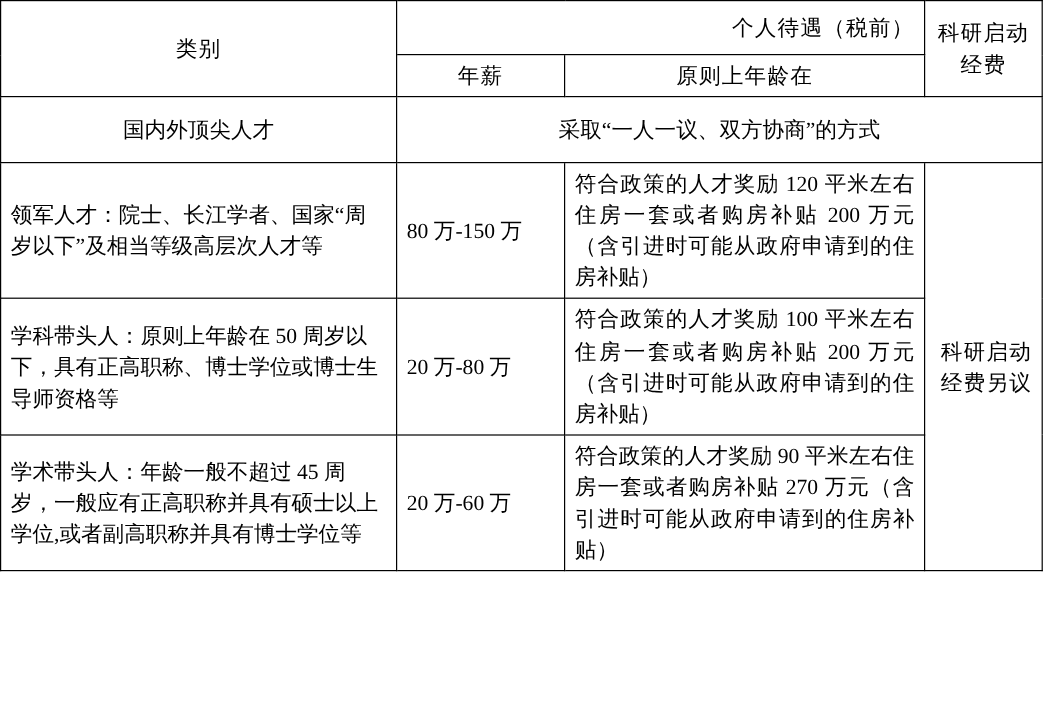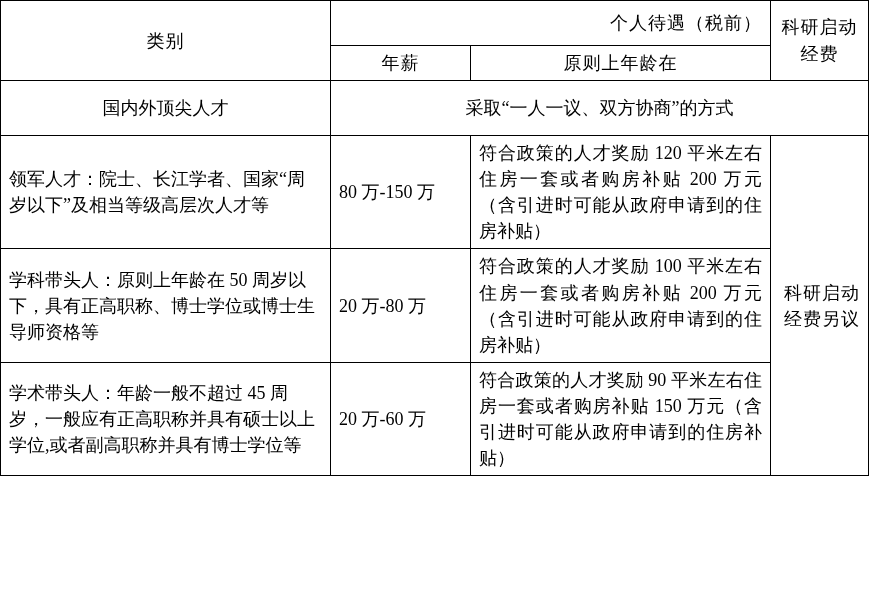--- a/index.html
+++ b/index.html
@@ -122,17 +122,17 @@
 
       <tr>
         <td class="desc"><span class="lead">学科带头人：</span><span>原则上年龄在 50 周岁以下，具有正高职称、博士学位或博士生导师资格等</span></td>
         <td class="salary-cell v-center">20 万-80 万</td>
         <td class="housing-cell">符合政策的人才奖励 100 平米左右住房一套或者购房补贴 200 万元（含引进时可能从政府申请到的住房补贴）</td>
       </tr>
 
       <tr>
         <td class="desc"><span class="lead">学术带头人：</span><span>年龄一般不超过 45 周岁，一般应有正高职称并具有硕士以上学位,或者副高职称并具有博士学位等</span></td>
         <td class="salary-cell v-center">20 万-60 万</td>
-        <td class="housing-cell">符合政策的人才奖励 90 平米左右住房一套或者购房补贴 150 万元（含引进时可能从政府申请到的住房补贴）</td>
+        <td class="housing-cell">符合政策的人才奖励 90 平米左右住房一套或者购房补贴 270 万元（含引进时可能从政府申请到的住房补贴）</td>
       </tr>
     </tbody>
   </table>
 </div>
 
 </body></html>

